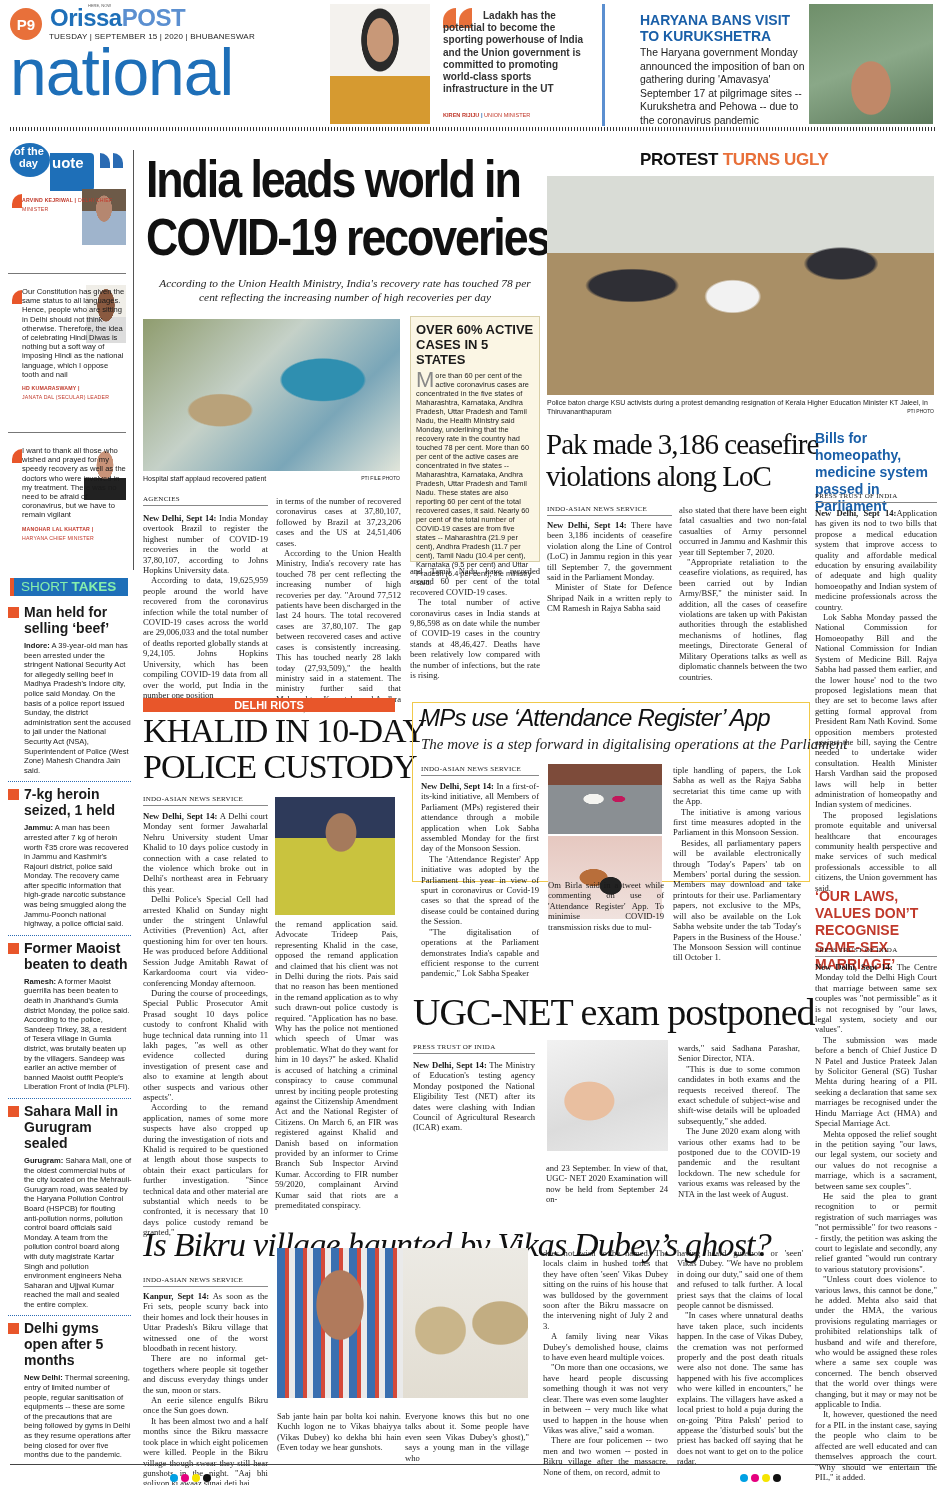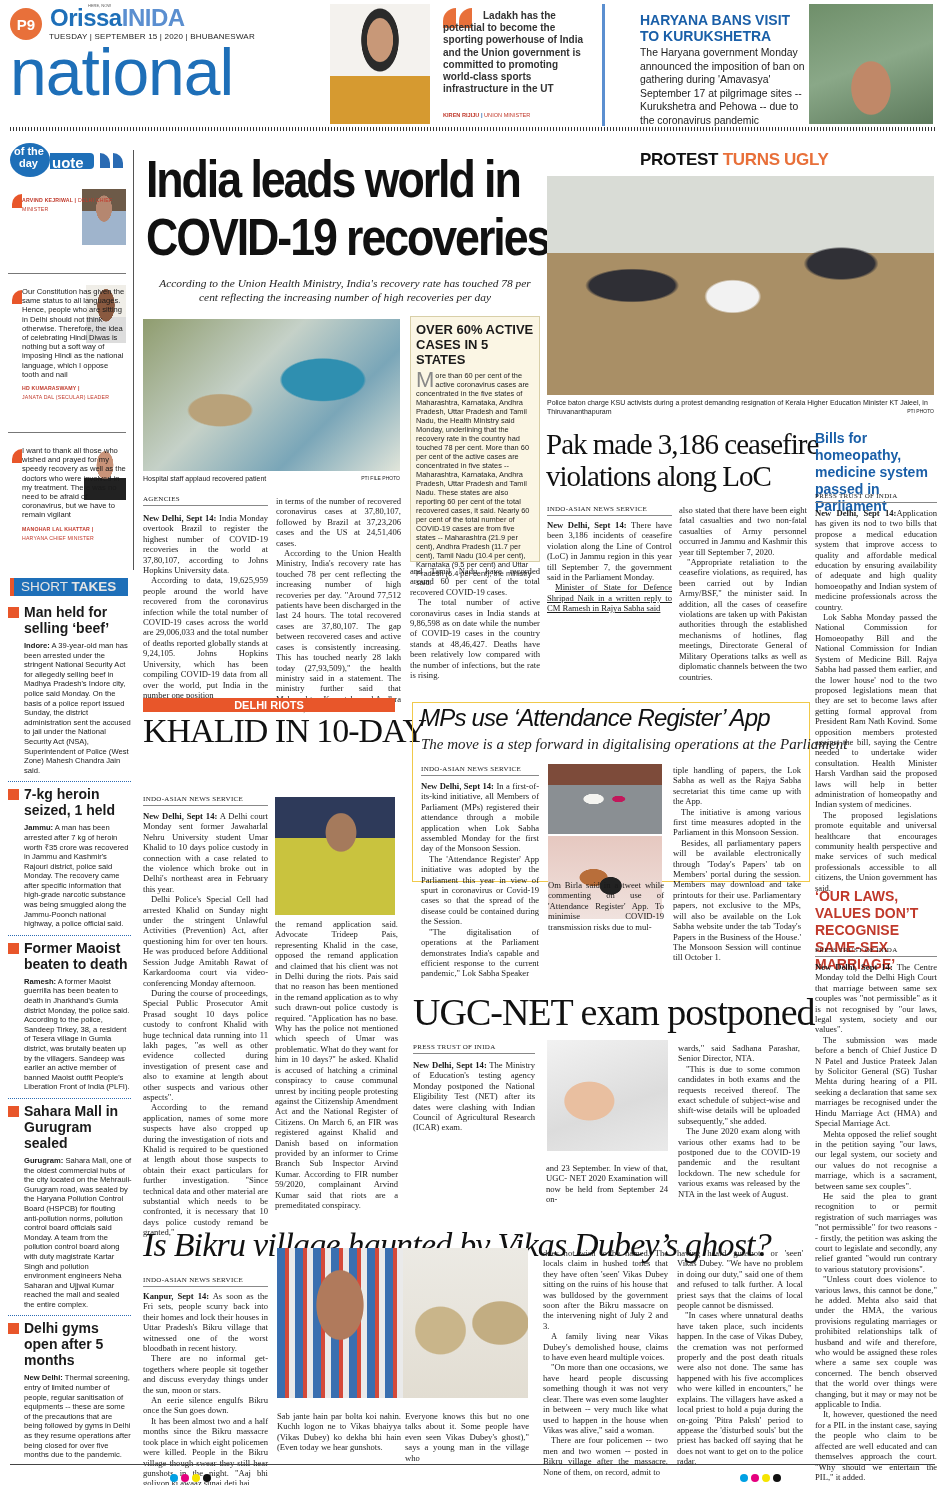--- a/index.html
+++ b/index.html
@@ -26,21 +26,21 @@
 .q-name span{color:#c0392b;font-weight:normal}
 .q-sep{position:absolute;left:8px;width:118px;border-top:1.5px solid #777}
 .cmyk{position:absolute;display:flex;gap:3px}
 .cmyk i{display:block;width:8px;height:8px;border-radius:50%}
 </style>
 </head>
 <body>
 
 <div class="abs" style="left:10px;top:8px;width:32px;height:32px;border-radius:50%;background:#e8703a;color:#fff;font:bold 15px 'Liberation Sans',sans-serif;display:flex;align-items:center;justify-content:center">P9</div>
 <div class="abs sans" style="left:50px;top:4px;font-size:24px;font-weight:bold;color:#1e6fb8;letter-spacing:-.5px">
-  <span>Orissa</span><span style="color:#5b8fd0">INIDA</span>
+  <span>Orissa</span><span style="color:#5b8fd0">POST</span>
 </div>
 <div class="abs sans" style="left:88px;top:3px;font-size:4px;color:#555">HERE, NOW</div>
 <div class="abs cond" style="left:49px;top:32px;font-size:8px;letter-spacing:.2px;color:#222">TUESDAY | SEPTEMBER 15 | 2020 | BHUBANESWAR</div>
 <div class="abs sans" style="left:10px;top:36px;font-size:66px;color:#1e6fb8;font-weight:normal;letter-spacing:-1px;line-height:72px">national</div>
 
 <div class="photo" style="left:330px;top:4px;width:100px;height:120px;background:radial-gradient(ellipse at 50% 30%,#c89878 0 18%,#2a2a2a 19% 26%,transparent 27%),linear-gradient(180deg,#f4f2ee 0 60%,#d69a30 60% 100%)"></div>
 <div class="abs" style="left:443px;top:8px;width:30px;height:22px">
   <div style="position:absolute;left:0;top:0;width:13px;height:20px;background:#e8703a;border-radius:13px 0 0 0"></div>
   <div style="position:absolute;left:16px;top:0;width:13px;height:20px;background:#e8703a;border-radius:13px 0 0 0"></div>
 </div>
@@ -55,21 +55,21 @@
   <div>TO KURUKSHETRA</div>
 </div>
 <div class="abs sans" style="left:640px;top:46px;width:168px;font-size:10.4px;line-height:13.6px;color:#222">The Haryana government Monday announced the imposition of ban on gathering during 'Amavasya' September 17 at pilgrimage sites -- Kurukshetra and Pehowa -- due to the coronavirus pandemic</div>
 <div class="photo" style="left:809px;top:4px;width:124px;height:120px;background:radial-gradient(ellipse at 50% 70%,#c08868 0 22%,transparent 23%),linear-gradient(160deg,#6f8f6a,#8aa888 50%,#5d7a5c)"></div>
 <div class="abs dashrule" style="left:10px;top:127px;width:925px"></div>
 
 <div class="abs" style="left:10px;top:143px;width:116px;height:36px">
   <div style="position:absolute;left:0;top:0;width:40px;height:34px;border-radius:50%;background:#1e6fb8"></div>
   <div class="sans" style="position:absolute;left:4px;top:2px;color:#fff;font-size:11px;font-weight:bold">of the</div>
   <div class="sans" style="position:absolute;left:9px;top:14px;color:#fff;font-size:11px;font-weight:bold">day</div>
-  <div class="sans" style="position:absolute;left:40px;top:10px;width:44px;height:16px;background:#1e6fb8;color:#fff;font-size:15px;font-weight:bold;line-height:20px;padding-left:2px;border-radius:0 4px 4px 0">uote</div>
+  <div class="sans" style="position:absolute;left:40px;top:10px;width:44px;height:38px;background:#1e6fb8;color:#fff;font-size:15px;font-weight:bold;line-height:20px;padding-left:2px;border-radius:0 4px 4px 0">uote</div>
   <div style="position:absolute;left:90px;top:10px;width:26px;height:16px">
     <div style="position:absolute;left:0;top:0;width:10px;height:15px;background:#2a6bb3;border-radius:0 10px 0 0"></div>
     <div style="position:absolute;left:13px;top:0;width:10px;height:15px;background:#2a6bb3;border-radius:0 10px 0 0"></div>
   </div>
 </div>
 <div class="abs" style="left:133px;top:150px;width:1px;height:420px;background:#555"></div>
 
 <div class="q-mark" style="left:12px;top:194px"></div>
 <div class="photo" style="left:82px;top:189px;width:44px;height:56px;background:radial-gradient(ellipse at 50% 35%,#b58770 0 25%,transparent 26%),linear-gradient(180deg,#6d5a48 0 40%,#9fb4cc 40% 100%)"></div>
 <div class="q-block" style="top:191px;padding-left:14px">
@@ -85,21 +85,21 @@
 </div>
 <div class="q-sep" style="top:432px"></div>
 
 <div class="q-mark" style="left:12px;top:449px"></div>
 <div class="photo" style="left:84px;top:444px;width:42px;height:56px;background:radial-gradient(ellipse at 50% 38%,#c9947a 0 28%,transparent 29%),linear-gradient(180deg,#fff 0 60%,#222 60% 100%)"></div>
 <div class="q-block" style="top:446px;padding-left:14px">
   <div>I want to thank all those who wished and prayed for my speedy recovery as well as the doctors who were involved in my treatment. There was no need to be afraid of coronavirus, but we have to remain vigilant</div>
   <div class="q-name"><span style="font-weight:bold">MANOHAR LAL KHATTAR</span> |<br><span>HARYANA CHIEF MINISTER</span></div>
 </div>
 
-<div class="abs sans" style="left:10px;top:578px;width:118px;height:18px;background:#1e6fb8;color:#e5e5e5;font-size:13.5px;line-height:18px;padding-left:7px;border-left:4px solid #e8562a">
+<div class="abs sans" style="left:10px;top:578px;width:118px;height:18px;background:#1e6fb8;color:#86efac;font-size:13.5px;line-height:18px;padding-left:7px;border-left:4px solid #e8562a">
   <span>SHORT</span> <b>TAKES</b>
 </div>
 <div class="abs" style="left:0;top:600px;width:135px">
   <div>
     <div class="st-h"><span class="sq"></span><span>Man held for selling ‘beef’</span></div>
     <div class="st-b"><b>Indore:</b> <span>A 39-year-old man has been arrested under the stringent National Security Act for allegedly selling beef in Madhya Pradesh's Indore city, police said Monday. On the basis of a police report issued Sunday, the district administration sent the accused to jail under the National Security Act (NSA), Superintendent of Police (West Zone) Mahesh Chandra Jain said.</span></div>
   </div>
   <div class="dotsep"></div>
   <div>
     <div class="st-h"><span class="sq"></span><span>7-kg heroin seized, 1 held</span></div>
@@ -155,32 +155,33 @@
   <span>Police baton charge KSU activists during a protest demanding resignation of Kerala Higher Education Minister KT Jaleel, in Thiruvananthapuram</span><span class="credit">PTI PHOTO</span>
 </div>
 
 <div class="abs serif" style="left:546px;top:428px;width:262px;font-size:29px;line-height:32px;letter-spacing:-1px;color:#111">
   <div style="white-space:nowrap">Pak made 3,186 ceasefire</div>
   <div style="white-space:nowrap">violations along LoC</div>
 </div>
 <div class="abs agency" style="left:547px;top:505px;width:125px">INDO-ASIAN NEWS SERVICE</div>
 <div class="abs txt" style="left:547px;top:520px;width:125px">
   <span class="dateline">New Delhi, Sept 14:</span> <span>There have been 3,186 incidents of ceasefire violation along the Line of Control (LoC) in Jammu region in this year till September 7, the government said in the Parliament Monday.</span>
-<div style="text-indent: 8px; text-decoration: underline;">Minister of State for Defence Shripad Naik in a written reply to CM Ramesh in Rajya Sabha said</div></div>
+<div style="text-indent: 8px;">Minister of State for Defence Shripad Naik in a written reply to CM Ramesh in Rajya Sabha said</div></div>
 <div class="abs txt" style="left:679px;top:505px;width:128px"><span>also stated that there have been eight fatal casualties and two non-fatal casualties of Army personnel occurred in Jammu and Kashmir this year till September 7, 2020.</span><div style="text-indent: 8px;">"Appropriate retaliation to the ceasefire violations, as required, has been carried out by Indian Army/BSF," the minister said. In addition, all the cases of ceasefire violations are taken up with Pakistan authorities through the established mechanisms of hotlines, flag meetings, Directorate General of Military Operations talks as well as diplomatic channels between the two countries.</div></div>
 
 <div class="abs cond" style="left:815px;top:430px;width:124px;font-size:14px;line-height:17px;font-weight:bold;color:#1a5fa8">Bills for homeopathy, medicine system passed in Parliament</div>
 <div class="abs agency" style="left:815px;top:492px;width:122px">PRESS TRUST OF INDIA</div>
 <div class="abs txt" style="left:815px;top:508px;width:122px">
   <span class="dateline">New Delhi, Sept 14:</span><span>Application has given its nod to two bills that propose a medical education system that improve access to quality and affordable medical education by ensuring availability of adequate and high quality homoeopathy and Indian system of medicine professionals across the country.</span>
 <div style="text-indent: 8px;">Lok Sabha Monday passed the National Commission for Homoeopathy Bill and the National Commission for Indian System of Medicine Bill. Rajya Sabha had passed them earlier, and the lower house' nod to the two proposed legislations mean that they are set to become laws after getting formal approval from President Ram Nath Kovind. Some opposition members protested against the bill, saying the Centre needed to undertake wider consultation. Health Minister Harsh Vardhan said the proposed laws will help in better administration of homeopathy and Indian system of medicines.</div><div style="text-indent: 8px;">The proposed legislations promote equitable and universal healthcare that encourages community health perspective and make services of such medical professionals accessible to all citizens, the Union government has said.</div></div>
 
 <div class="abs sans" style="left:143px;top:698px;width:252px;height:14px;background:#e8562a;color:#fff;font-size:11px;font-weight:bold;text-align:center;line-height:14px">DELHI RIOTS</div>
 <div class="abs serif" style="left:143px;top:713px;width:260px;font-size:34px;line-height:36px;color:#111;letter-spacing:-1px">
   <div style="white-space:nowrap">KHALID IN 10-DAY</div>
+  <div style="white-space:nowrap">POLICE CUSTODY</div>
 </div>
 <div class="abs agency" style="left:143px;top:795px;width:125px">INDO-ASIAN NEWS SERVICE</div>
 <div class="abs txt" style="left:143px;top:811px;width:125px">
   <span class="dateline">New Delhi, Sept 14:</span> <span>A Delhi court Monday sent former Jawaharlal Nehru University student Umar Khalid to 10 days police custody in connection with a case related to the violence which broke out in Delhi's northeast area in February this year.</span>
 <div style="text-indent: 8px;">Delhi Police's Special Cell had arrested Khalid on Sunday night under the stringent Unlawful Activities (Prevention) Act, after questioning him for over ten hours. He was produced before Additional Session Judge Amitabh Rawat of Karkardooma court via video-conferencing Monday afternoon.</div><div style="text-indent: 8px;">During the course of proceedings, Special Public Prosecutor Amit Prasad sought 10 days police custody to confront Khalid with huge technical data running into 11 lakh pages, "as well as other evidence collected during investigation of present case and also to examine at length about other suspects and various other aspects".</div><div style="text-indent: 8px;">According to the remand application, names of some more suspects have also cropped up during the investigation of riots and Khalid is required to be questioned at length about those suspects to obtain their exact particulars for further investigation. "Since technical data and other material are substantial which needs to be confronted, it is necessary that 10 days police custody remand be granted,"</div></div>
 <div class="photo" style="left:275px;top:797px;width:120px;height:118px;background:radial-gradient(ellipse at 55% 30%,#a57a5c 0 16%,transparent 17%),linear-gradient(180deg,#2e3a5a 0 35%,#c9c33e 35% 100%)"></div>
 <div class="abs txt" style="left:275px;top:919px;width:123px"><span>the remand application said. Advocate Trideep Pais, representing Khalid in the case, opposed the remand application and claimed that his client was not in Delhi during the riots. Pais said that no reason has been mentioned in the remand application as to why such drawn-out police custody is required. "Application has no base. Why has the police not mentioned which speech of Umar was problematic. What do they want for him in 10 days?" he asked. Khalid is accused of hatching a criminal conspiracy to cause communal unrest by inciting people protesting against the Citizenship Amendment Act and the National Register of Citizens. On March 6, an FIR was registered against Khalid and Danish based on information provided by an informer to Crime Branch Sub Inspector Arvind Kumar. According to FIR number 59/2020, complainant Arvind Kumar said that riots are a premeditated conspiracy.</span></div>
 
 <div class="abs" style="left:412px;top:702px;width:398px;height:180px;border:1.5px solid #f0c94a"></div>
 <div class="abs sans" style="left:420px;top:704px;font-size:24px;font-style:italic;letter-spacing:-.8px;color:#111;white-space:nowrap">MPs use ‘Attendance Register’ App</div>

